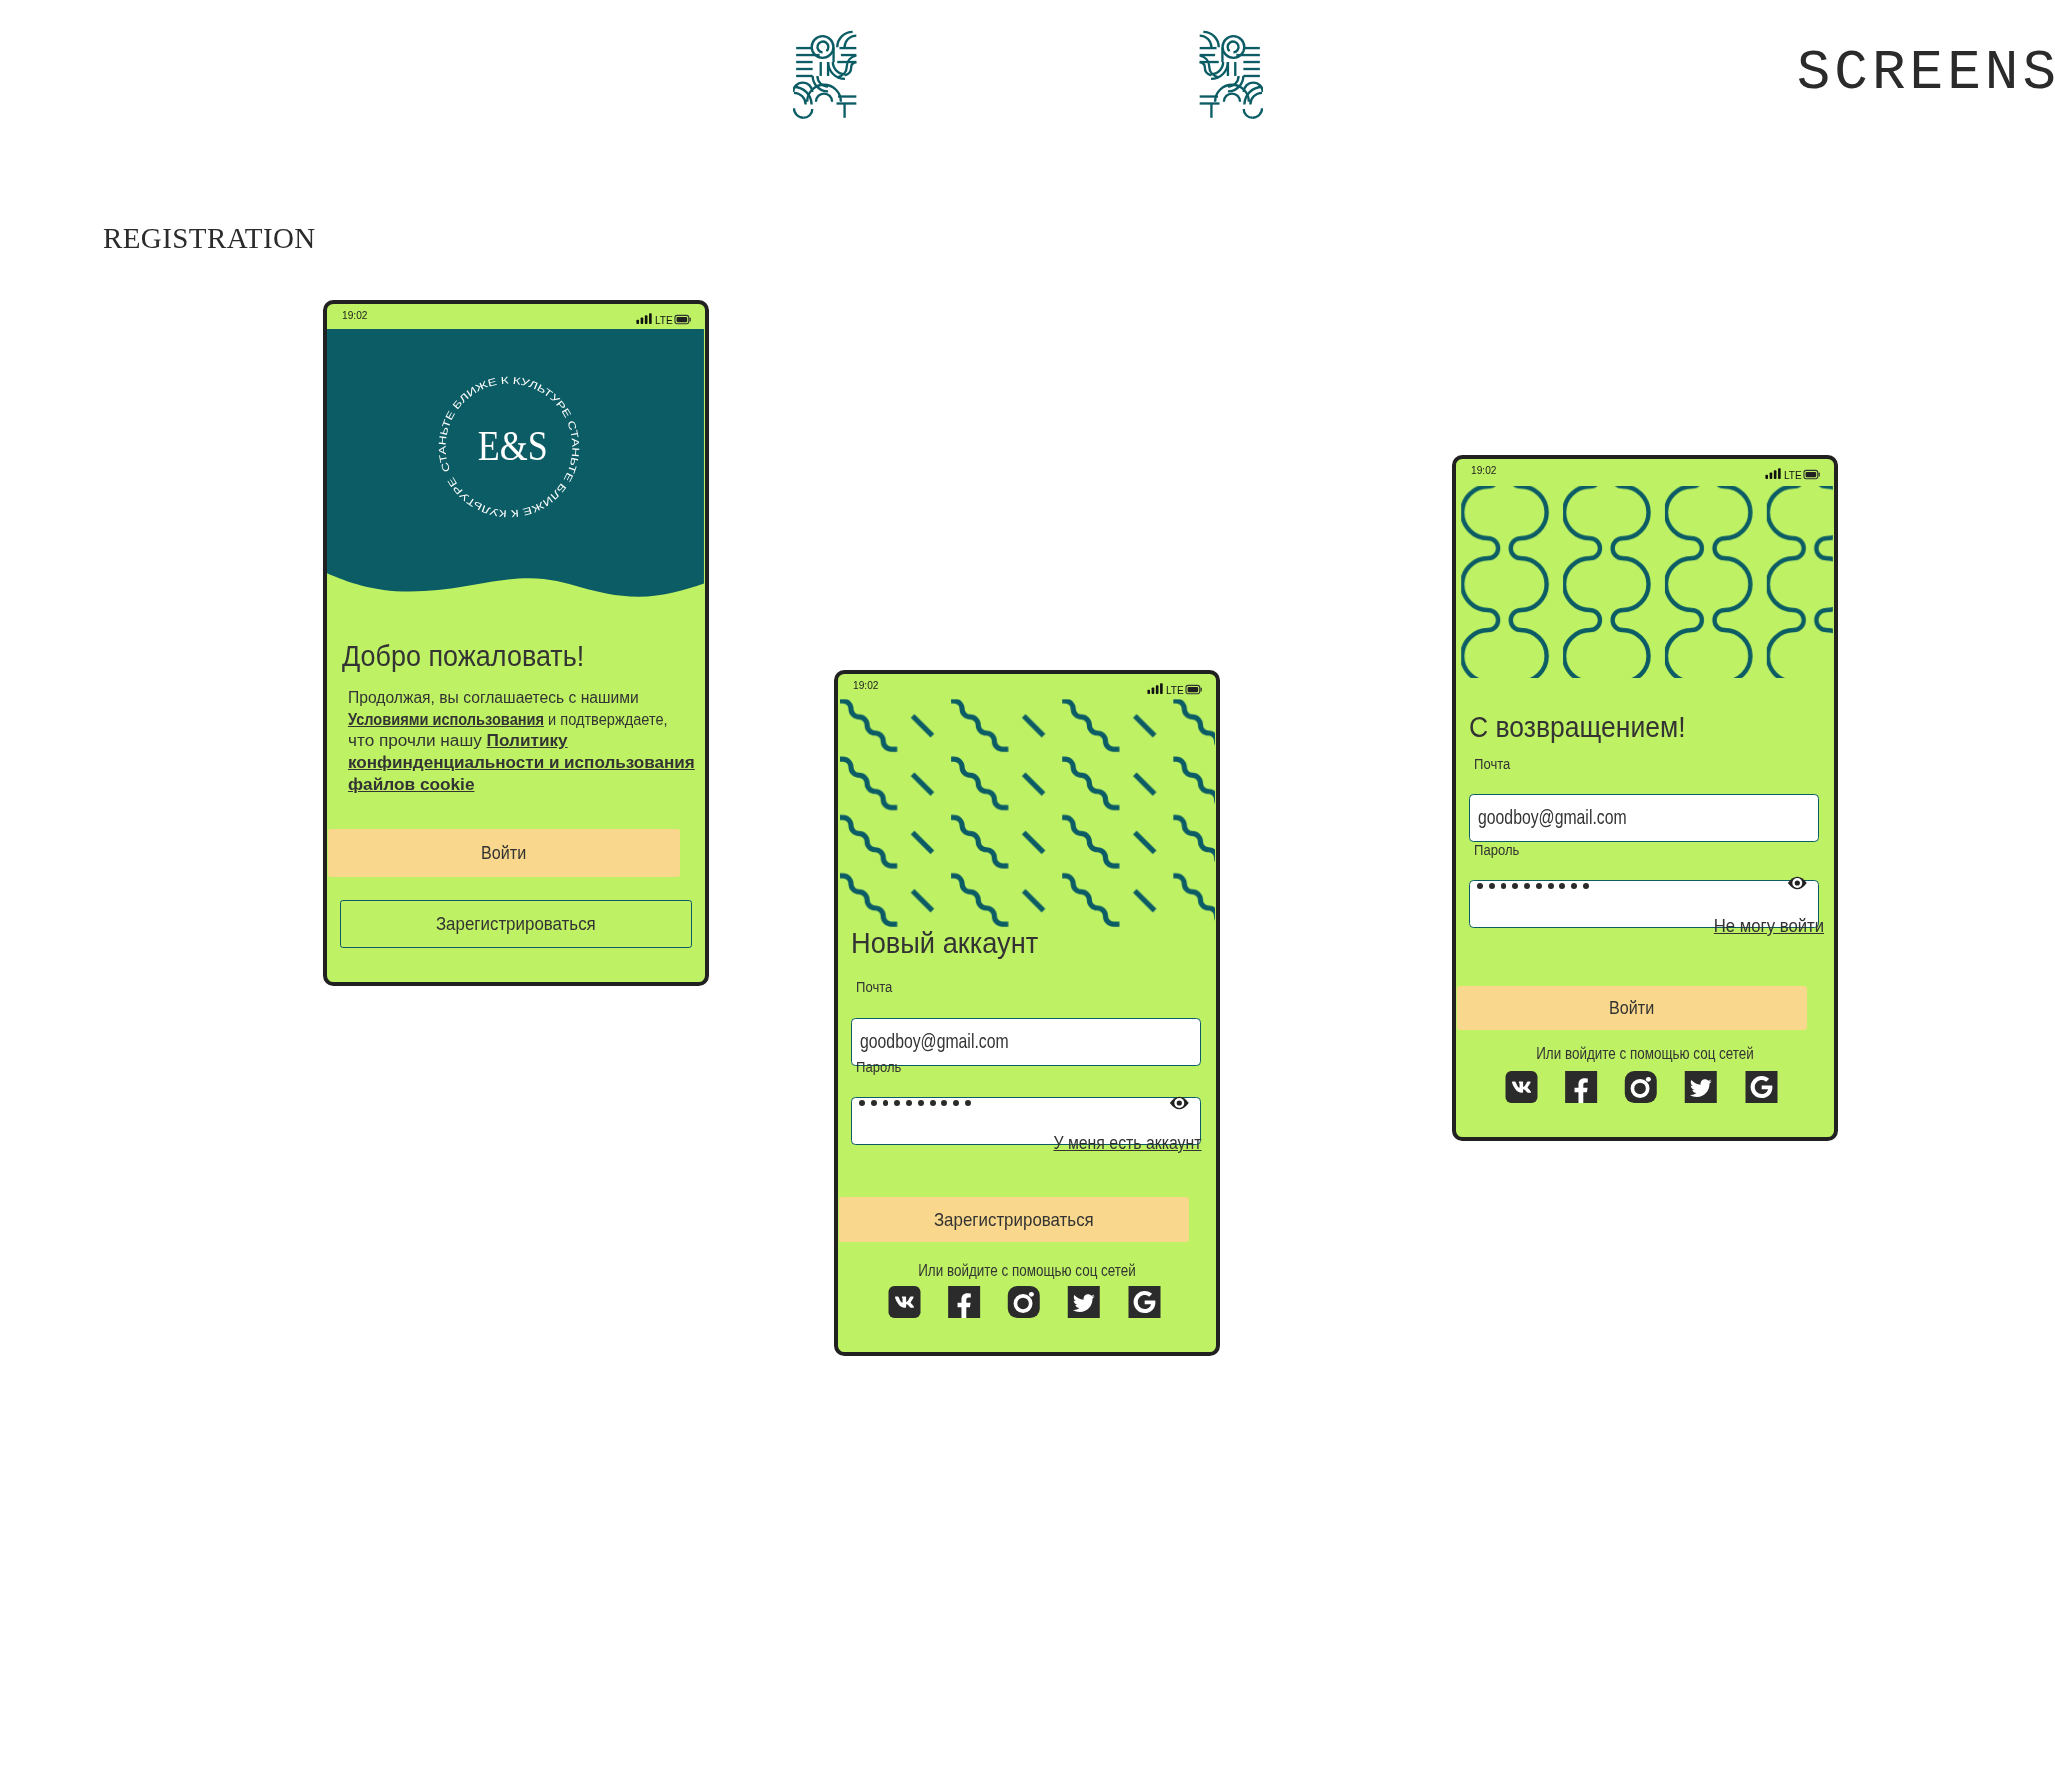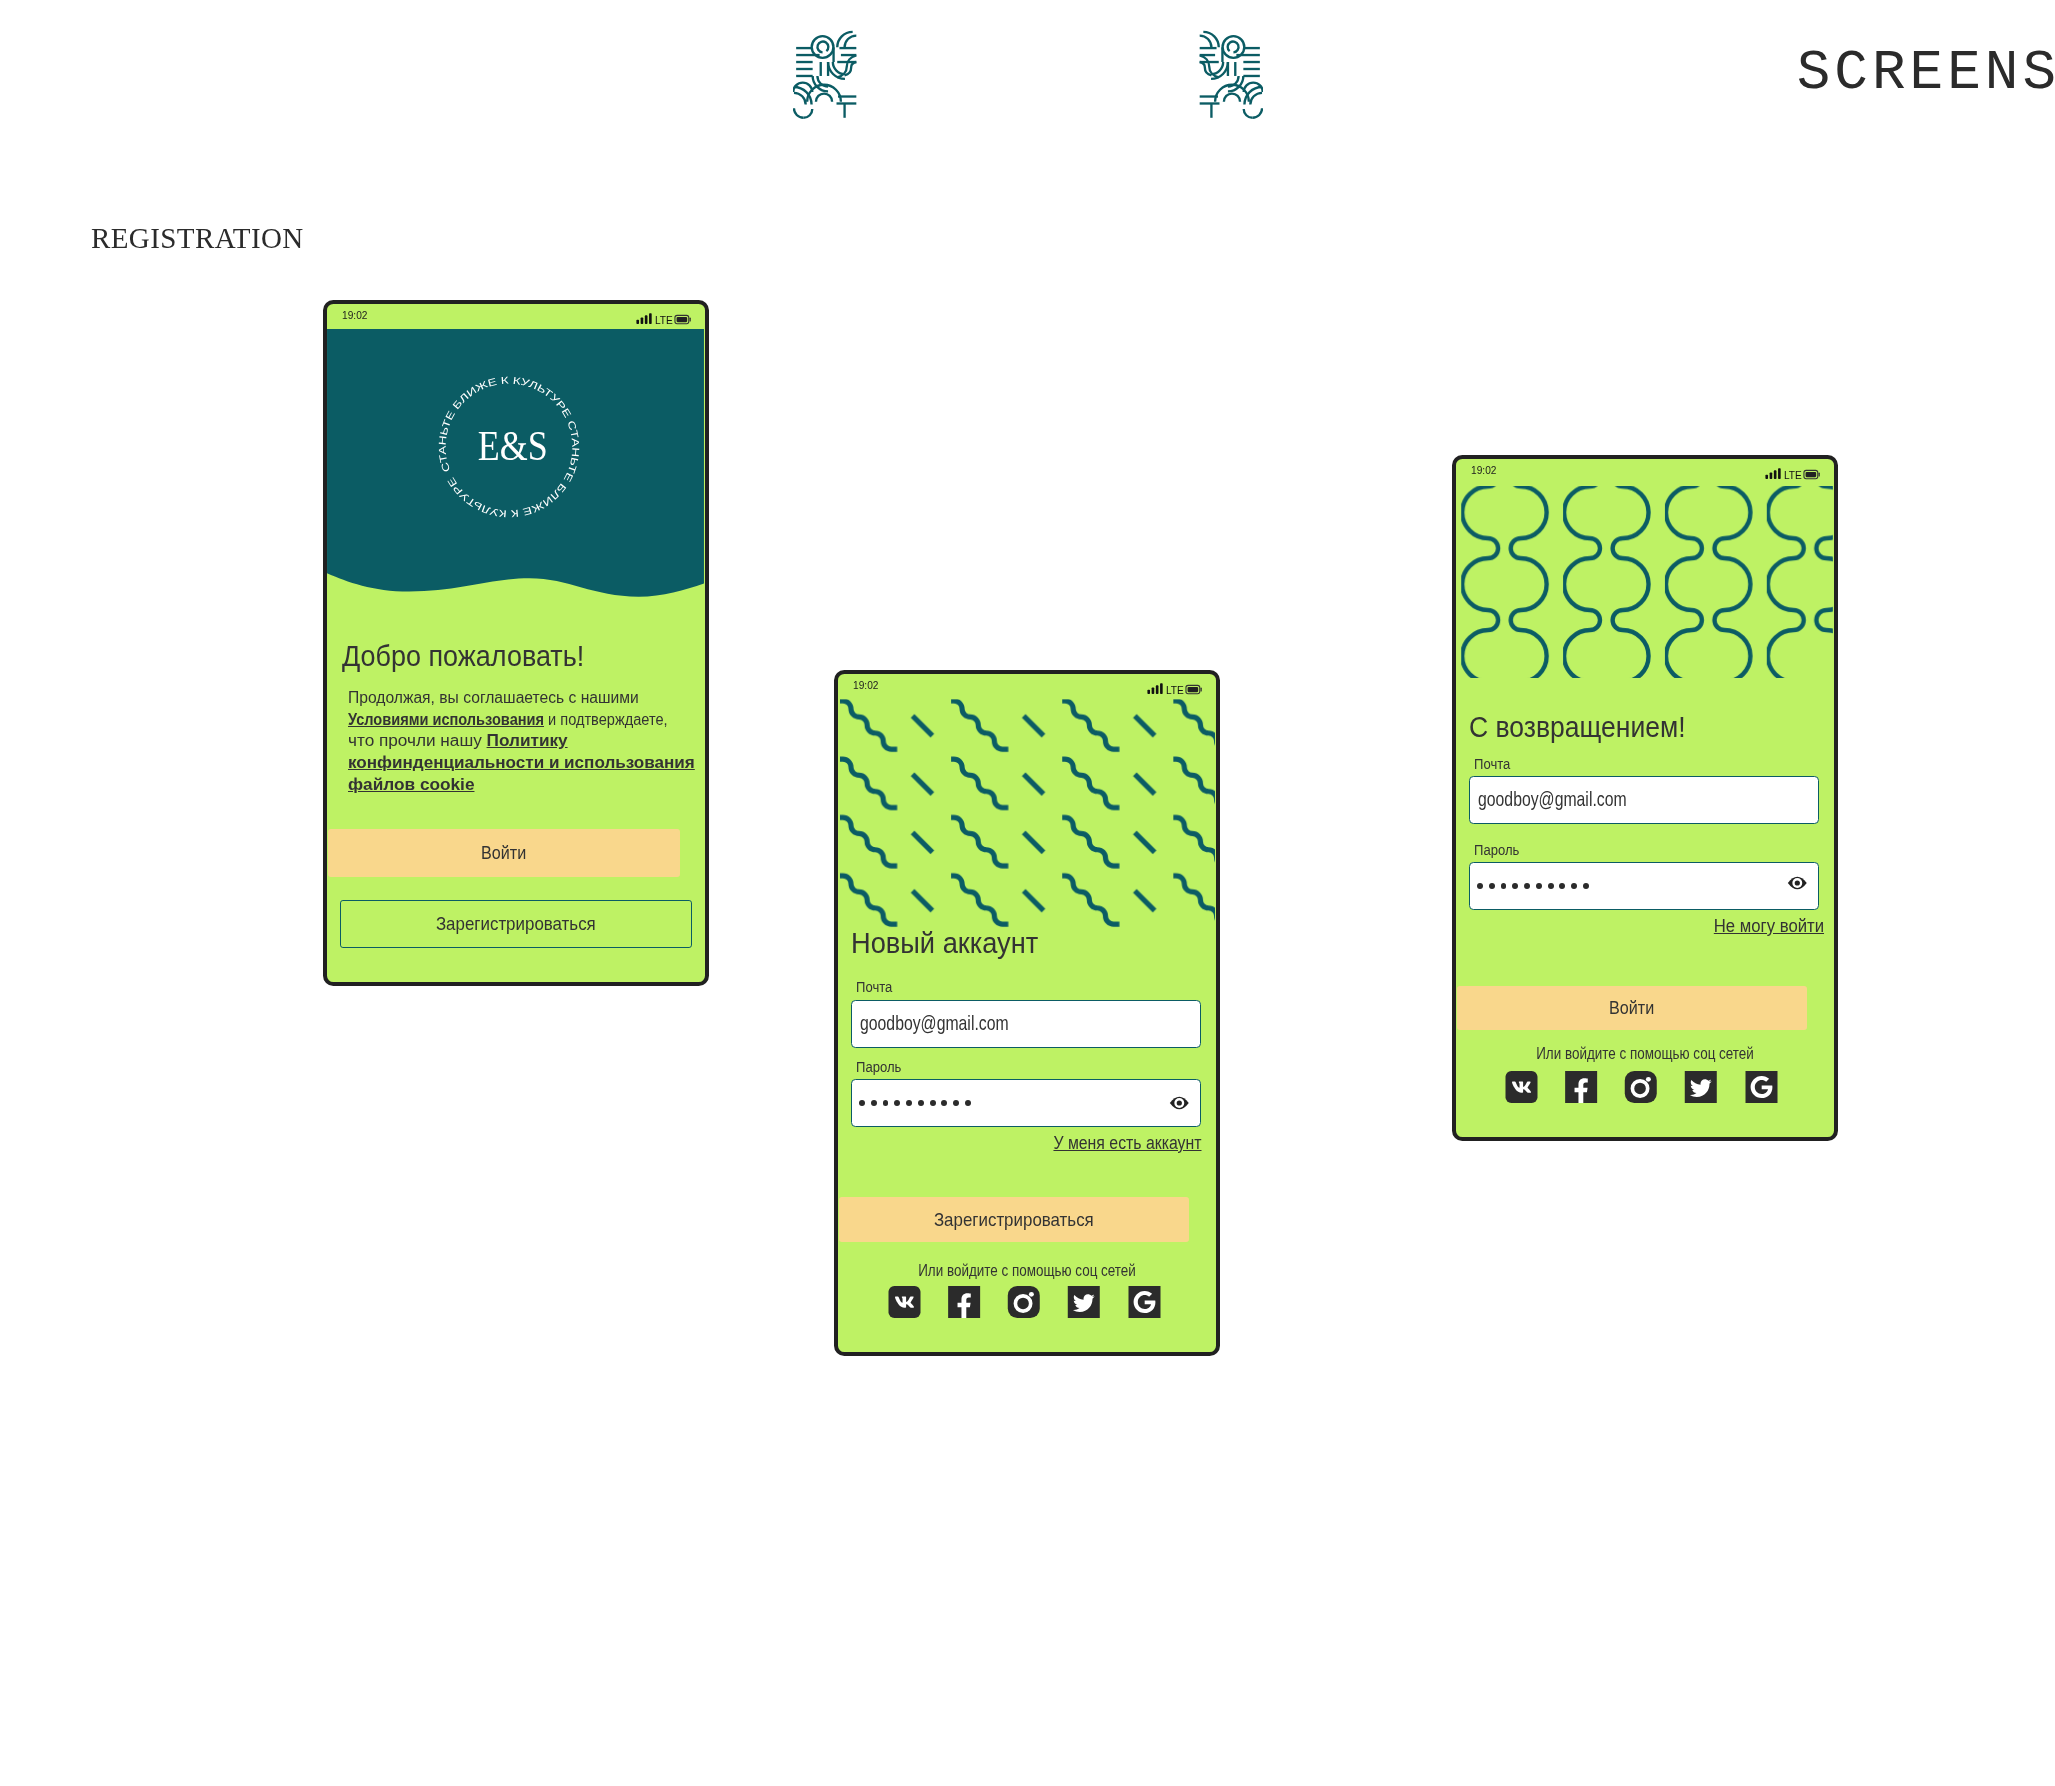--- a/index.html
+++ b/index.html
@@ -3,21 +3,21 @@
 <meta charset="utf-8">
 <style>
   * { margin:0; padding:0; box-sizing:border-box; }
   html,body { width:2056px; height:1786px; background:#fff; font-family:"Liberation Sans", sans-serif; }
   .abs { position:absolute; }
   .phone { position:absolute; width:386px; height:686px; border:4.4px solid #212121; border-radius:10.3px; background:#bef264; }
   .statustime { position:absolute; left:14.7px; top:4.4px; font-size:11.7px; color:#1d1d1d; transform:scaleX(0.87); transform-origin:0 0; }
   .statusicons { position:absolute; right:14px; top:6.6px; width:59px; height:16px; }
   .h1 { position:absolute; font-size:29px; color:#333; transform-origin:0 0; white-space:nowrap; }
   .label { position:absolute; font-size:14.7px; color:#333; transform:scaleX(0.89); transform-origin:0 0; }
-  .input { position:absolute; left:12.5px; width:350px; height:48px; border:1.5px solid #0b5c64; border-radius:4.4px; background:#fff; }
+  .input { position:absolute; left:12.5px; width:350px; height:48px; border:1.5px solid #0b5c64; border-radius:4.4px; background:#fff;margin-top:18px; }
   .inputtext { position:absolute; left:8px; top:9.5px; font-size:20.6px; color:#333; transform:scaleX(0.767); transform-origin:0 0; white-space:nowrap; }
   .ybtn { position:absolute; left:1px; width:350px; background:#f9d78c; border-radius:2.9px; text-align:center; font-size:19px; color:#333; }
   .ybtn span, .wbtn span { display:inline-block; transform:scaleX(0.89); }
   .link { position:absolute; font-size:17.6px; color:#333; text-decoration:underline; transform:scaleX(0.9); transform-origin:100% 0; white-space:nowrap; }
   .socialtxt { position:absolute; width:100%; text-align:center; font-size:16px; color:#333; transform:scaleX(0.84); }
   .dots { position:absolute; display:flex; align-items:center; height:48px; }
   .dots span { width:5.9px; height:5.9px; border-radius:50%; background:#2b2b2b; margin-right:5.9px; }
   .pline { height:21.7px; white-space:nowrap; transform-origin:0 50%; font-size:16px; color:#333; }
 </style>
 </head>
@@ -107,21 +107,21 @@
 <svg class="abs" style="left:793px; top:29px;" width="65" height="91" viewBox="0 0 88 124">
     <use href="#orn"></use>
   </svg>
 
 <div class="abs" style="left:4px; top:41px; width:2056px; text-align:right; font-family:Liberation Mono, monospace; font-size:56px; letter-spacing:4px; color:#2b2b2b;">SCREENS</div>
 
 <svg class="abs" style="left:1198px; top:29px; transform:scaleX(-1);" width="65" height="91" viewBox="0 0 88 124">
     <use href="#orn"></use>
   </svg>
 
-<div class="abs" style="left:91px; top:222px; font-family:'Liberation Serif',serif; font-size:29px; letter-spacing:0.4px; color:#2b2b2b;">REGISTRATION</div>
+<div class="abs" style="left:103px; top:222px; font-family:'Liberation Serif',serif; font-size:29px; letter-spacing:0.4px; color:#2b2b2b;">REGISTRATION</div>
 
 <div class="phone" style="left:323px; top:300px;">
 
   <div class="statustime">19:02</div>
 
   <svg class="statusicons" viewBox="0 0 81 22">
       <use href="#stic"></use>
     </svg>
 
   <svg class="abs" style="left:0; top:25px;" width="377" height="308" viewBox="0 0 514 420">

